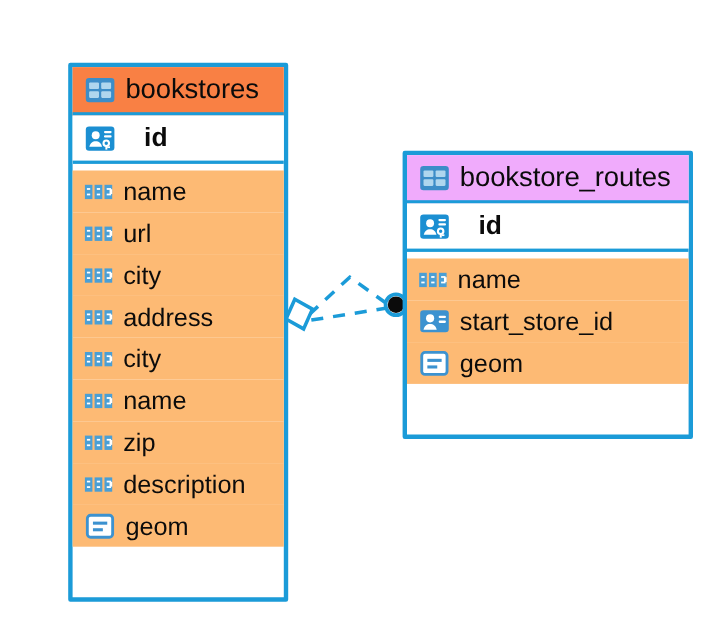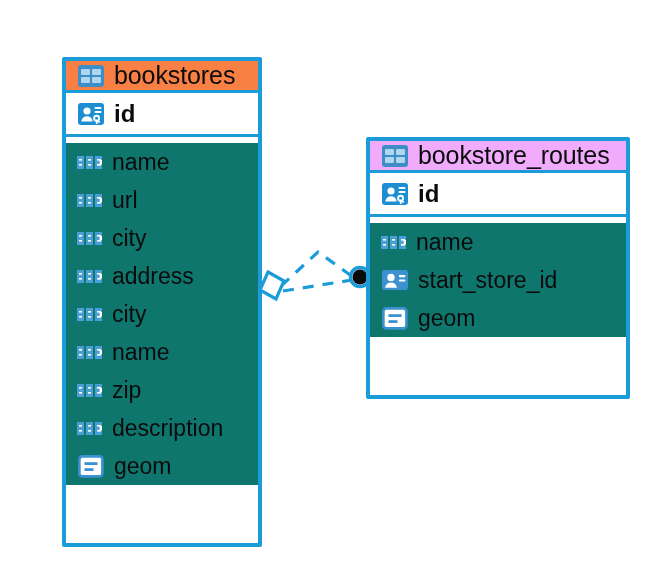--- a/index.html
+++ b/index.html
@@ -29,37 +29,37 @@
     border: 4px solid #1B9BD8;
     border-radius: 2px;
     z-index: 3;
   }
   .entity-header {
     box-sizing: border-box;
     display: flex;
     align-items: center;
     gap: 9px;
     padding: 0 11px;
-    height: 32px;
+    height: 44px;
     border-bottom: 3px solid #1B9BD8;
   }
   .entity-header.accent   { background: #F98044; }
   .entity-header.neutral  { background: #f0abfc; }
   .entity-title {
     font-size: 25px;
     color: #0b0b0b;
     letter-spacing: -0.1px;
     white-space: nowrap;
   }
 
   .pk-row {
     box-sizing: border-box;
     display: flex;
     align-items: center;
-    gap: 9px;
+    gap: 26px;
     padding: 0 11px;
     height: 44px;
     border-bottom: 3px solid #1B9BD8;
     background: #ffffff;
   }
   .pk-row .field-label {
     font-weight: bold;
     font-size: 24px;
     color: #0b0b0b;
   }
@@ -67,21 +67,21 @@
   .fields {
     padding: 6px 0 6px 0;
   }
   .field-row {
     box-sizing: border-box;
     display: flex;
     align-items: center;
     gap: 9px;
     padding: 0 11px;
     height: 38px;
-    background: #0f766e;
+    background: #fdba74;
   }
   .field-label {
     font-size: 23px;
     color: #0b0b0b;
     white-space: nowrap;
     line-height: 1;
   }
 
   
   .icon {

